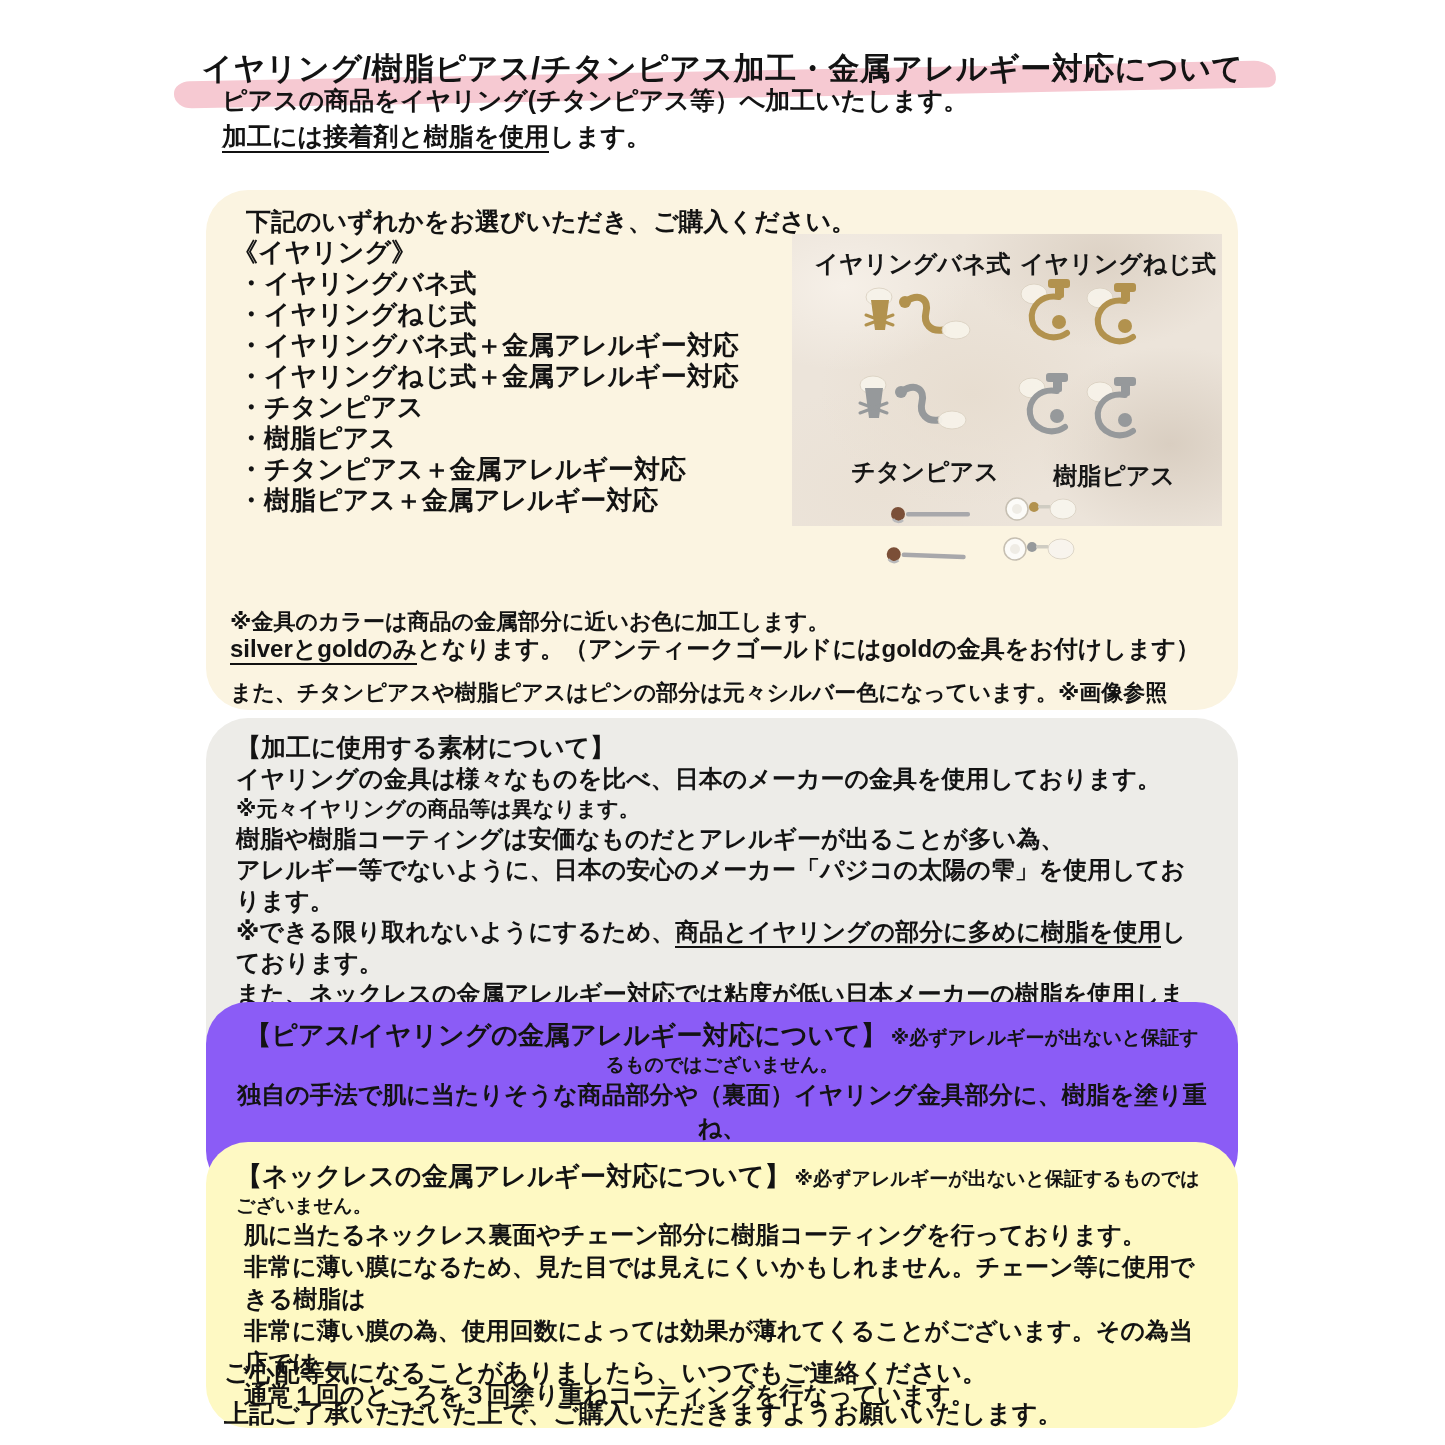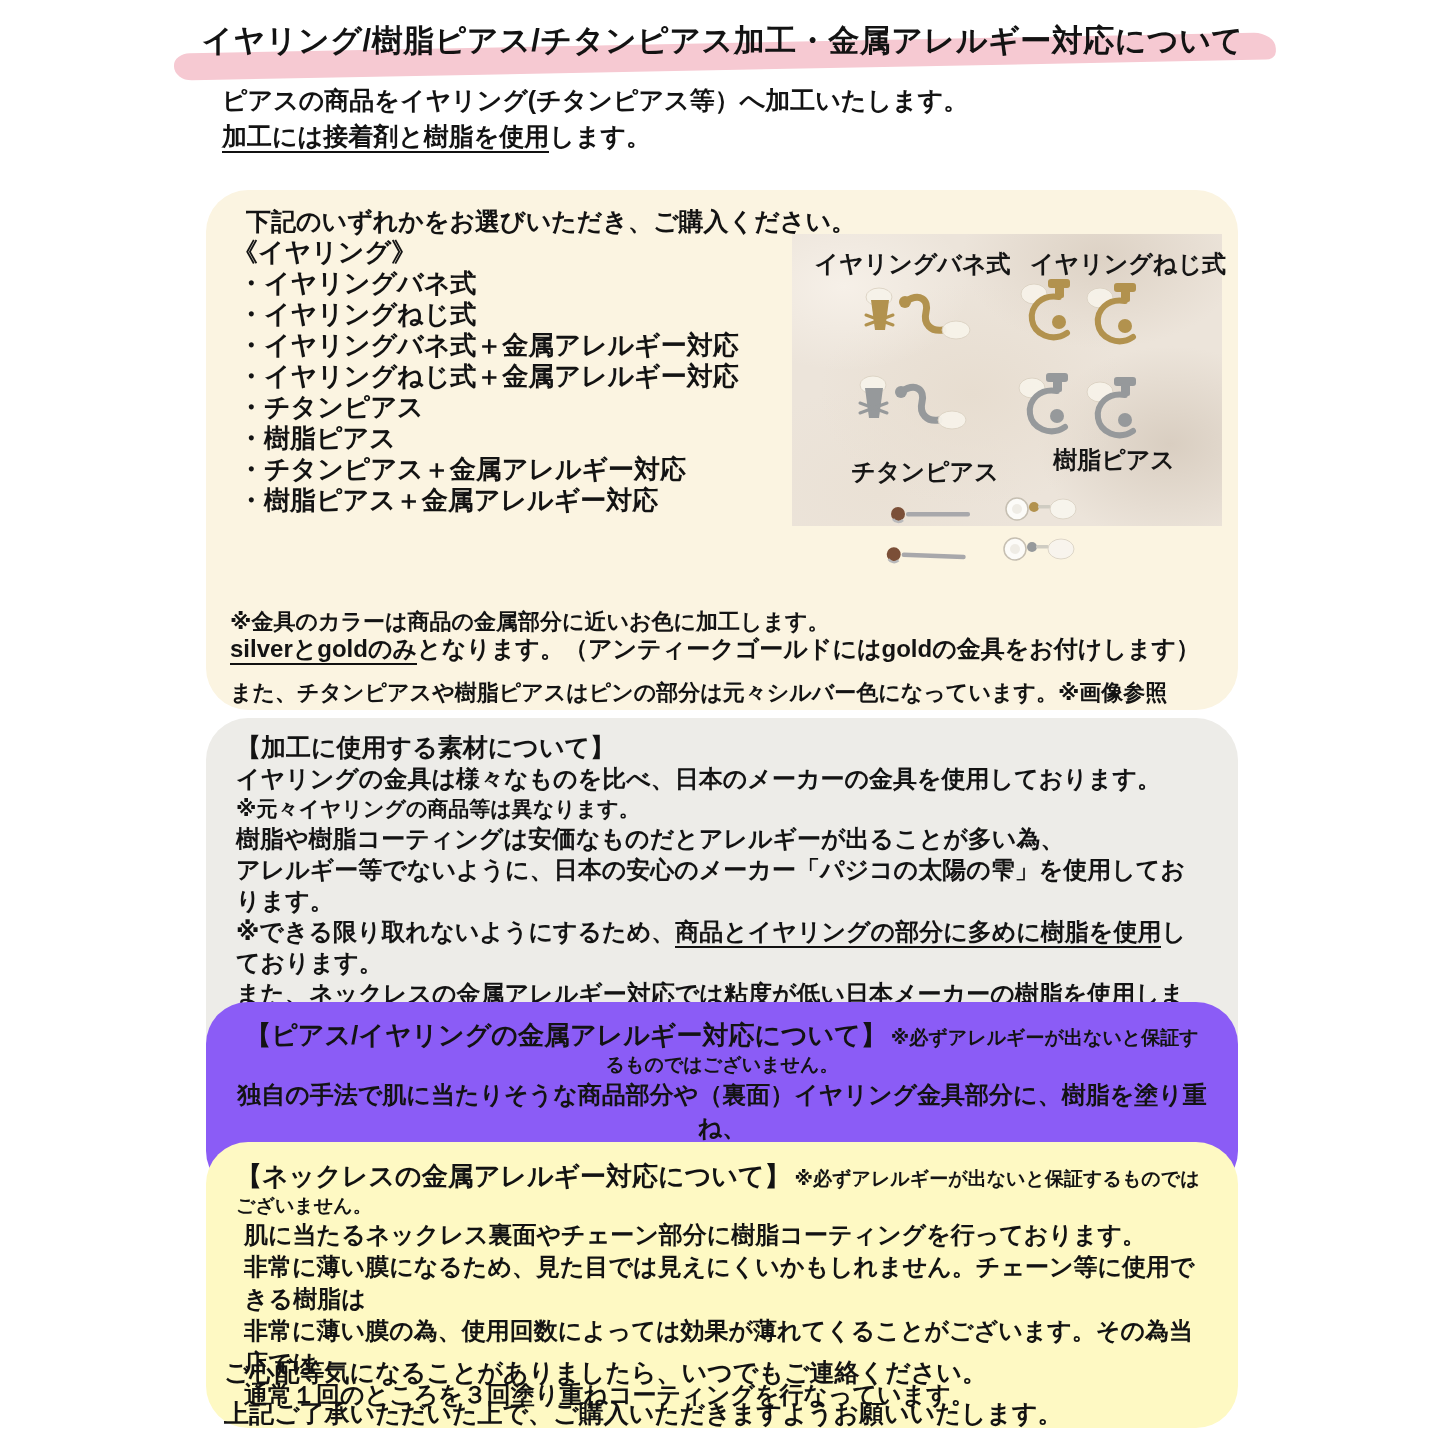--- a/index.html
+++ b/index.html
@@ -1,21 +1,21 @@
 <!DOCTYPE html>
 <html><head>
 <meta charset="utf-8">
 <style>
   html,body{margin:0;padding:0;background:#ffffff;}
   body{font-family:"Liberation Sans","DejaVu Sans",sans-serif;color:#131313;}
   .page{position:relative;width:1445px;height:1445px;background:#ffffff;overflow:hidden;}
 
   
   .title-wrap{position:absolute;top:16px;left:50%;transform:translateX(-50%);white-space:nowrap;}
-  .title-inner{position:relative;display:inline-block;padding:4px 6px;}
+  .title-inner{position:relative;display:inline-block;padding:4px 6px;margin-top:28px;}
   .title-highlight{position:absolute;left:-22px;right:-26px;top:27px;height:27px;
     background:#F6C9D2;transform:rotate(-1.1deg);
     border-radius:16px 22px 10px 18px / 12px 16px 8px 14px;z-index:0;}
   .title-text{position:relative;z-index:1;font-size:31px;font-weight:700;letter-spacing:0.5px;}
 
   
   .intro{position:absolute;top:82px;left:222px;font-size:25px;font-weight:700;line-height:36px;}
   .intro .price{margin-left:30px;}
   .u{border-bottom:2.5px solid #111;padding-bottom:1px;}
 
@@ -98,23 +98,23 @@
     <div class="cream-notes">
       <div class="note-s">※金具のカラーは商品の金属部分に近いお色に加工します。</div>
       <div class="note-b">
         <span class="u">silverとgoldのみ</span><span>となります。（アンティークゴールドにはgoldの金具をお付けします）</span>
       </div>
       <div class="note-s">また、チタンピアスや樹脂ピアスはピンの部分は元々シルバー色になっています。※画像参照</div>
     </div>
 
     <div class="photo">
       <div class="photo-label" style="left:18px;top:14px;width:205px;">イヤリングバネ式</div>
-      <div class="photo-label" style="left:228px;top:14px;width:192px;margin-left:10px;">イヤリングねじ式</div>
+      <div class="photo-label" style="left:228px;top:14px;width:192px;">イヤリングねじ式</div>
       <div class="photo-label" style="left:48px;top:222px;width:170px;">チタンピアス</div>
-      <div class="photo-label" style="left:242px;top:210px;width:160px;">樹脂ピアス</div>
+      <div class="photo-label" style="left:242px;top:226px;width:160px;">樹脂ピアス</div>
 
       <svg class="hw" viewBox="0 0 430 356" width="430" height="356" aria-hidden="true">
         <defs>
           <g id="screw-earring">
             <ellipse cx="12" cy="12" rx="13" ry="10" fill="#f7f3ea" opacity="0.95" stroke="#dcd3c4" stroke-width="1"></ellipse>
             <rect x="26" y="-3" width="22" height="9" rx="3" fill="currentColor"></rect>
             <rect x="33" y="3" width="9" height="13" rx="2" fill="currentColor"></rect>
             <path d="M37 15 C20 12 8 24 10 38 C12 52 30 61 45 51" fill="none" stroke="currentColor" stroke-width="6" stroke-linecap="round"></path>
             <circle cx="37" cy="40" r="7" fill="currentColor"></circle>
           </g>

